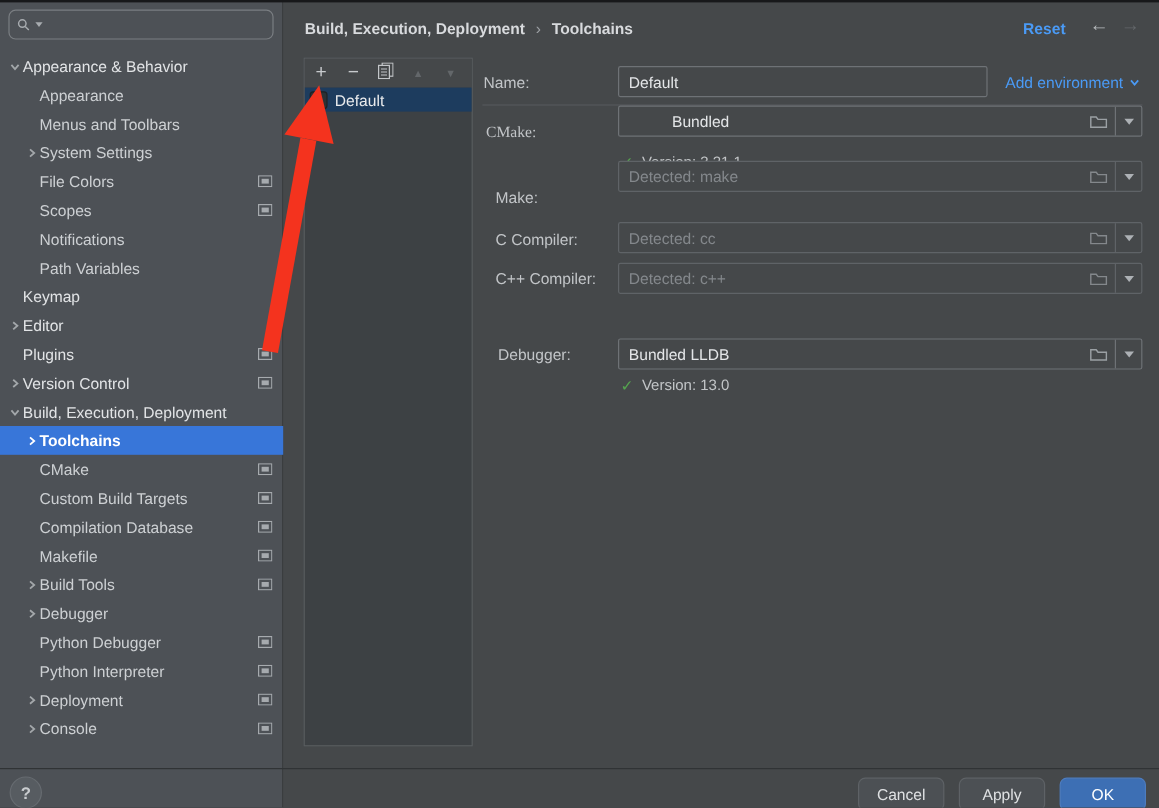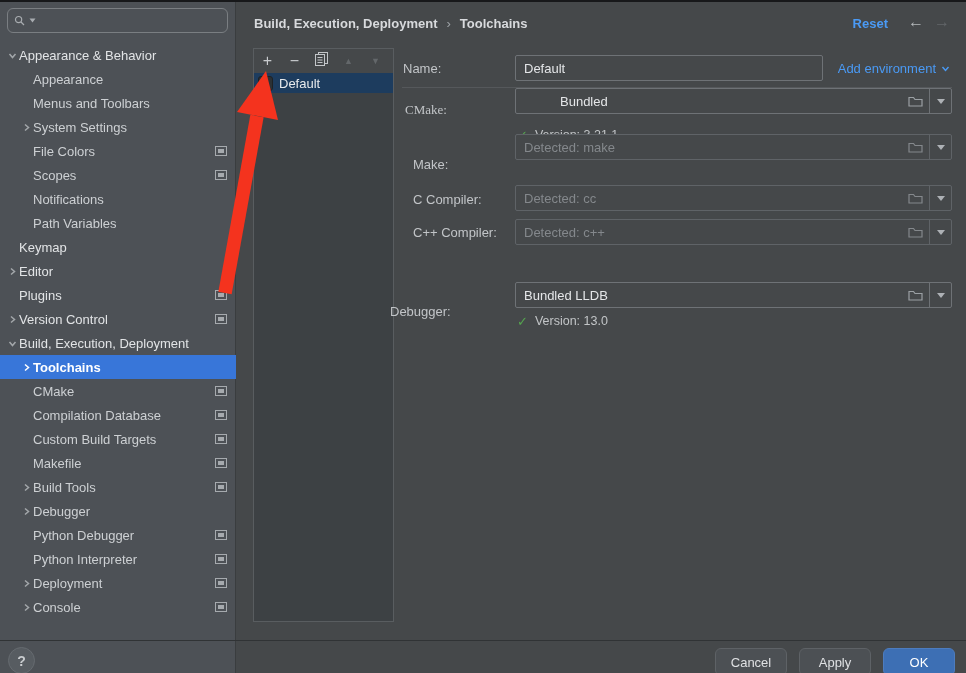--- a/index.html
+++ b/index.html
@@ -194,31 +194,31 @@
         <span>CMake</span>
         <span class="ricon">
           <svg width="12" height="10" viewBox="0 0 12 10">
             <rect x="0.5" y="0.5" width="11" height="9" fill="none" stroke="#A6AAAE"></rect>
             <rect x="3" y="3" width="6" height="4" fill="#A6AAAE"></rect>
           </svg>
         </span>
       </div>
       <div class="trow lvl1">
         <span class="chevslot"></span>
+        <span>Custom Build Targets</span>
+        <span class="ricon">
+          <svg width="12" height="10" viewBox="0 0 12 10">
+            <rect x="0.5" y="0.5" width="11" height="9" fill="none" stroke="#A6AAAE"></rect>
+            <rect x="3" y="3" width="6" height="4" fill="#A6AAAE"></rect>
+          </svg>
+        </span>
+      </div>
+      <div class="trow lvl1">
+        <span class="chevslot"></span>
         <span>Compilation Database</span>
-        <span class="ricon">
-          <svg width="12" height="10" viewBox="0 0 12 10">
-            <rect x="0.5" y="0.5" width="11" height="9" fill="none" stroke="#A6AAAE"></rect>
-            <rect x="3" y="3" width="6" height="4" fill="#A6AAAE"></rect>
-          </svg>
-        </span>
-      </div>
-      <div class="trow lvl1">
-        <span class="chevslot"></span>
-        <span>Custom Build Targets</span>
         <span class="ricon">
           <svg width="12" height="10" viewBox="0 0 12 10">
             <rect x="0.5" y="0.5" width="11" height="9" fill="none" stroke="#A6AAAE"></rect>
             <rect x="3" y="3" width="6" height="4" fill="#A6AAAE"></rect>
           </svg>
         </span>
       </div>
       <div class="trow lvl1">
         <span class="chevslot"></span>
         <span>Makefile</span>
@@ -402,21 +402,21 @@
         <span class="folder-btn">
           <svg width="15" height="12" viewBox="0 0 15 12">
             <path d="M1 2.5 h4.5 l1.5 2 h7 v6.5 h-13 z" fill="none" stroke="#84888C" stroke-width="1.2"></path>
           </svg>
         </span>
         <span class="combo-div"></span>
         <span class="arrow-btn">
           <span class="tri-down"></span>
         </span>
       </div>
-      <div class="flabel" style="left: 154px; top: 288px; margin-top: 16px;">Debugger:</div>
+      <div class="flabel" style="left: 179px; top: 288px;">Debugger:</div>
       <div class="fcombo" style="top: 282px;">
         <span class="combo-value">Bundled LLDB</span>
         <span class="folder-btn">
           <svg width="15" height="12" viewBox="0 0 15 12">
             <path d="M1 2.5 h4.5 l1.5 2 h7 v6.5 h-13 z" fill="none" stroke="#9BA0A4" stroke-width="1.2"></path>
           </svg>
         </span>
         <span class="combo-div"></span>
         <span class="arrow-btn">
           <span class="tri-down"></span>

